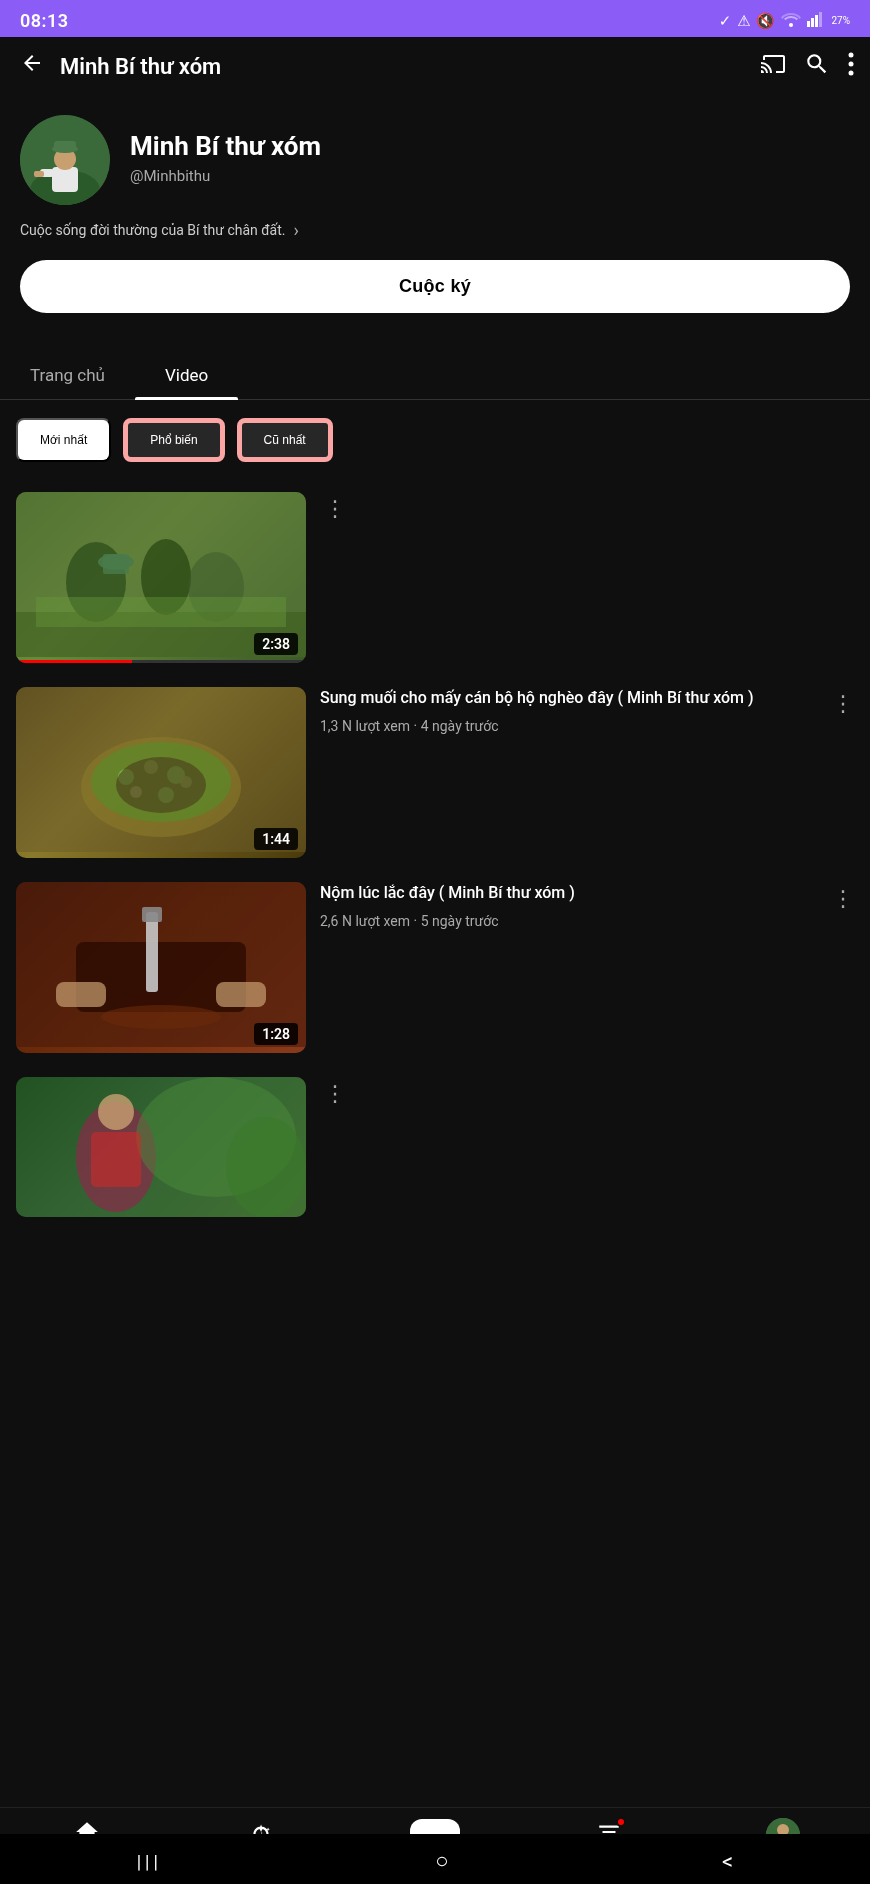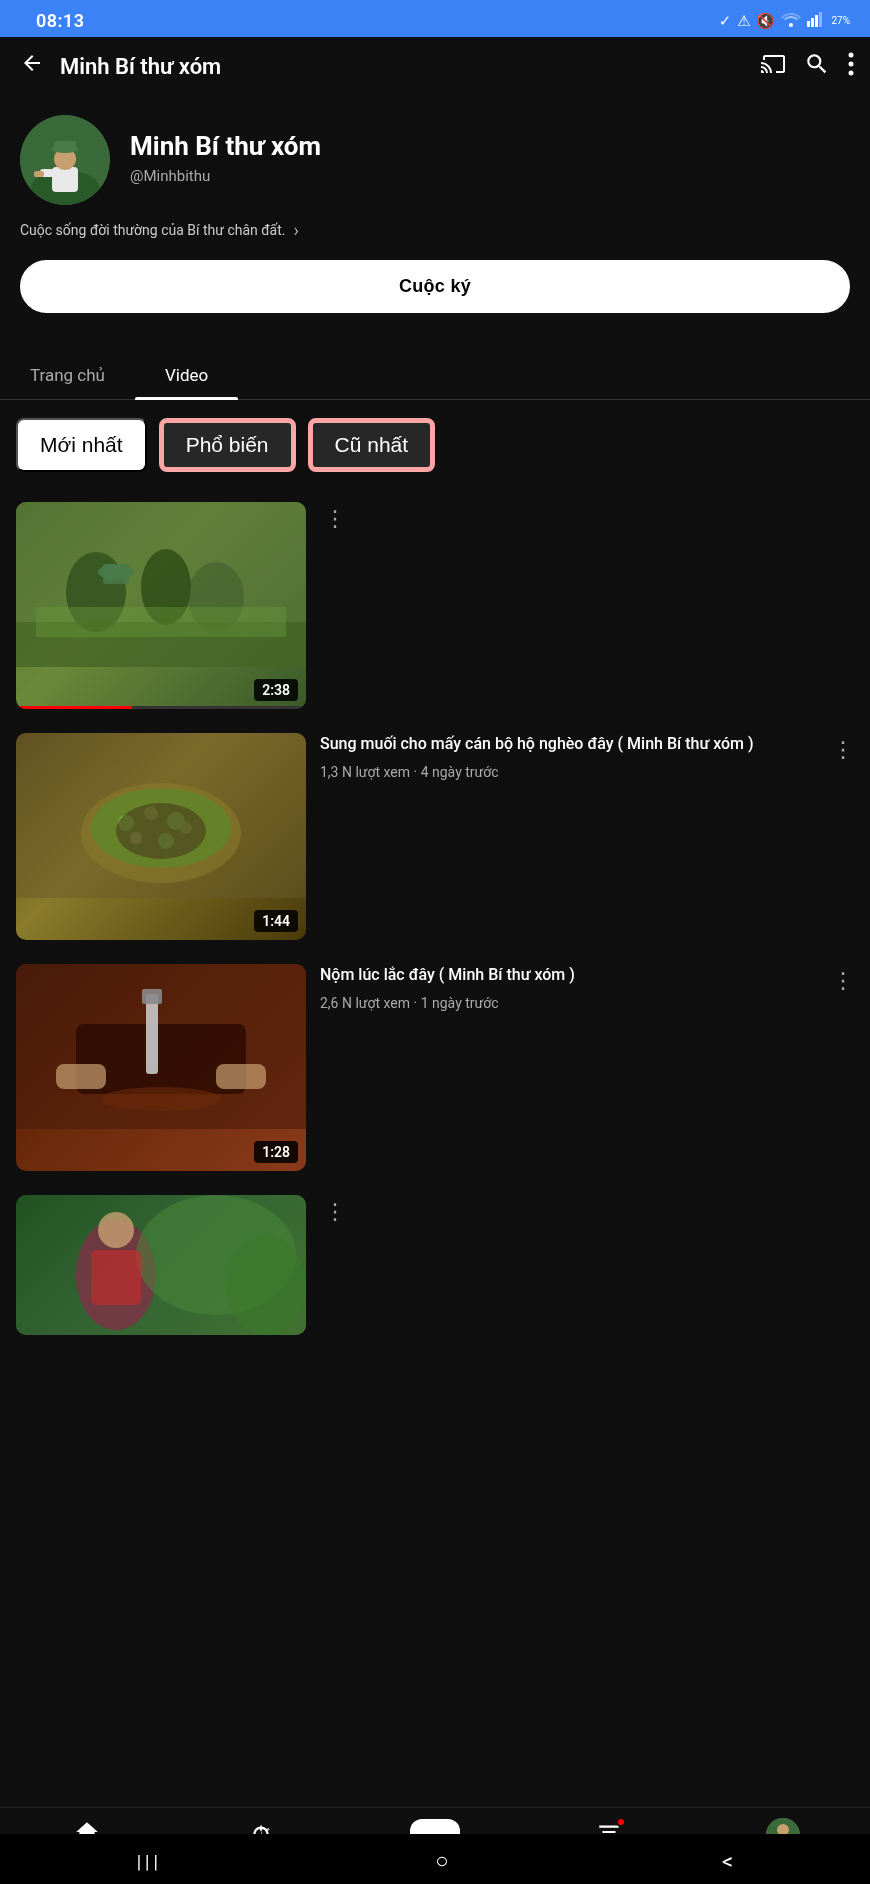--- a/index.html
+++ b/index.html
@@ -11,22 +11,22 @@
       width: 870px;
       min-height: 1884px;
       overflow-x: hidden;
     }
 
     
     .status-bar {
       display: flex;
       justify-content: space-between;
       align-items: center;
-      padding: 10px 20px 6px 36px;
-      background: #3b82f6;
+      padding: 10px 20px 6px 20px;
+      background: #8b5cf6;
     }
     .status-left {
       font-size: 18px;
       font-weight: 600;
       color: #fff;
       letter-spacing: 0.5px;
     }
     .status-right {
       display: flex;
       align-items: center;
@@ -164,21 +164,21 @@
 
     
     .filter-pills {
       display: flex;
       gap: 12px;
       padding: 18px 16px;
     }
     .pill {
       padding: 10px 22px;
       border-radius: 8px;
-      font-size: 21px;
+      font-size: 12px;
       cursor: pointer;
       font-weight: 500;
     }
     .pill.active {
       background: #fff;
       color: #000;
     }
     .pill.inactive {
       background: #272727;
       color: #fff;
@@ -192,21 +192,21 @@
     .video-item {
       display: flex;
       gap: 14px;
       padding: 12px 16px;
       align-items: flex-start;
     }
     .thumbnail-wrap {
       position: relative;
       flex-shrink: 0;
       width: 290px;
-      height: 207px;
+      height: 171px;
       border-radius: 10px;
       overflow: hidden;
       background: #222;
     }
     .duration-badge {
       position: absolute;
       bottom: 8px;
       right: 8px;
       background: rgba(0,0,0,0.85);
       color: #fff;
@@ -509,21 +509,21 @@
 
         <ellipse cx="145" cy="135" rx="60" ry="12" fill="#6a2a0a" opacity="0.6"></ellipse>
       </svg>
       <div class="duration-badge">1:28</div>
     </div>
     <div class="video-meta">
       <div class="video-title">Nộm lúc lắc đây ( Minh Bí thư xóm )</div>
       <div class="video-info">
         <span>2,6 N lượt xem</span>
         <span> · </span>
-        <span>1 ngày trước</span>
+        <span>5 ngày trước</span>
       </div>
     </div>
     <div class="video-more">⋮</div>
   </div>
 
   <div class="video-item" style="padding-bottom:0;">
     <div class="thumbnail-wrap" style="height:140px;">
       <div class="thumb4" style="width:100%;height:100%;"></div>
       <svg width="290" height="140" viewBox="0 0 290 140" style="position:absolute;top:0;left:0;">
         <rect width="290" height="140" fill="#2a5a2a" opacity="0.5"></rect>

